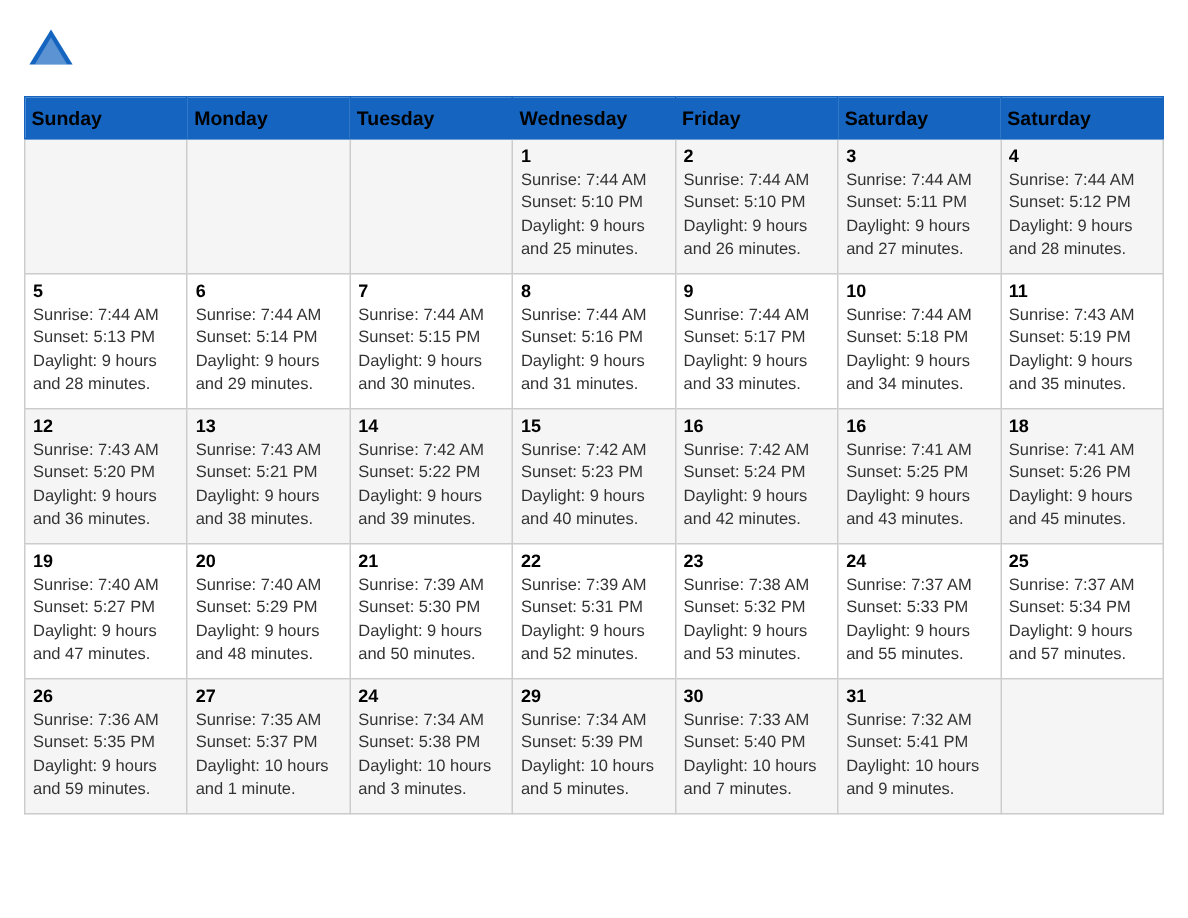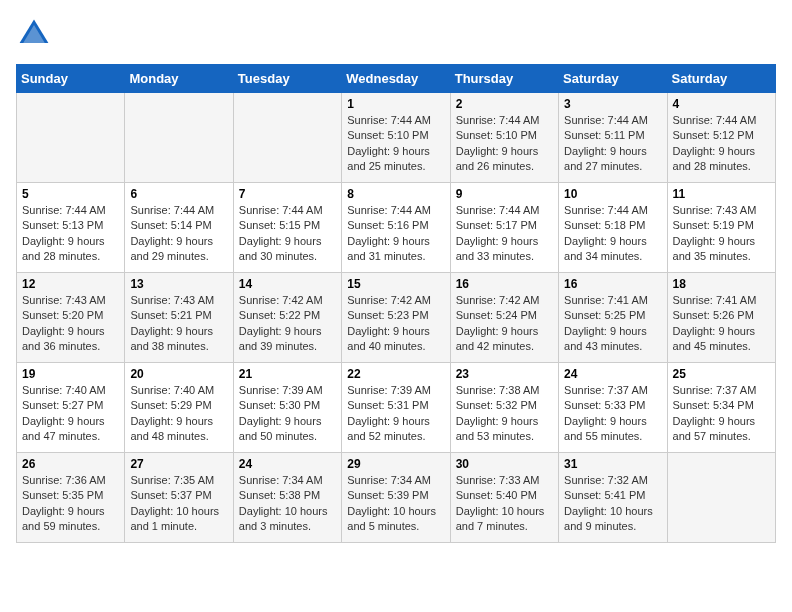--- a/index.html
+++ b/index.html
@@ -45,21 +45,21 @@
       font-weight: normal;
       color: #444;
     }
     .calendar {
       width: 100%;
       border-collapse: collapse;
       font-size: 11px;
     }
     .calendar thead tr th {
       background: #1565c0;
-      color: #ffffff;
+      color: #000000;
       padding: 6px 4px;
       text-align: left;
       font-size: 13px;
       font-weight: bold;
       border: 1px solid #1565c0;
     }
     .calendar tbody tr td {
       border: 1px solid #ccc;
       vertical-align: top;
       padding: 4px 5px;
@@ -108,21 +108,21 @@
   </div>
 </div>
 
 <table class="calendar">
   <thead>
     <tr>
     <th>Sunday</th>
         <th>Monday</th>
         <th>Tuesday</th>
         <th>Wednesday</th>
-        <th>Thursday</th>
+        <th>Friday</th>
         <th>Saturday</th>
         <th>Saturday</th>
       </tr>
   </thead>
   <tbody id="calendar-body">
   <tr>
         <td class="empty-cell"></td>
         <td class="empty-cell"></td>
         <td class="empty-cell"></td>
         <td>

